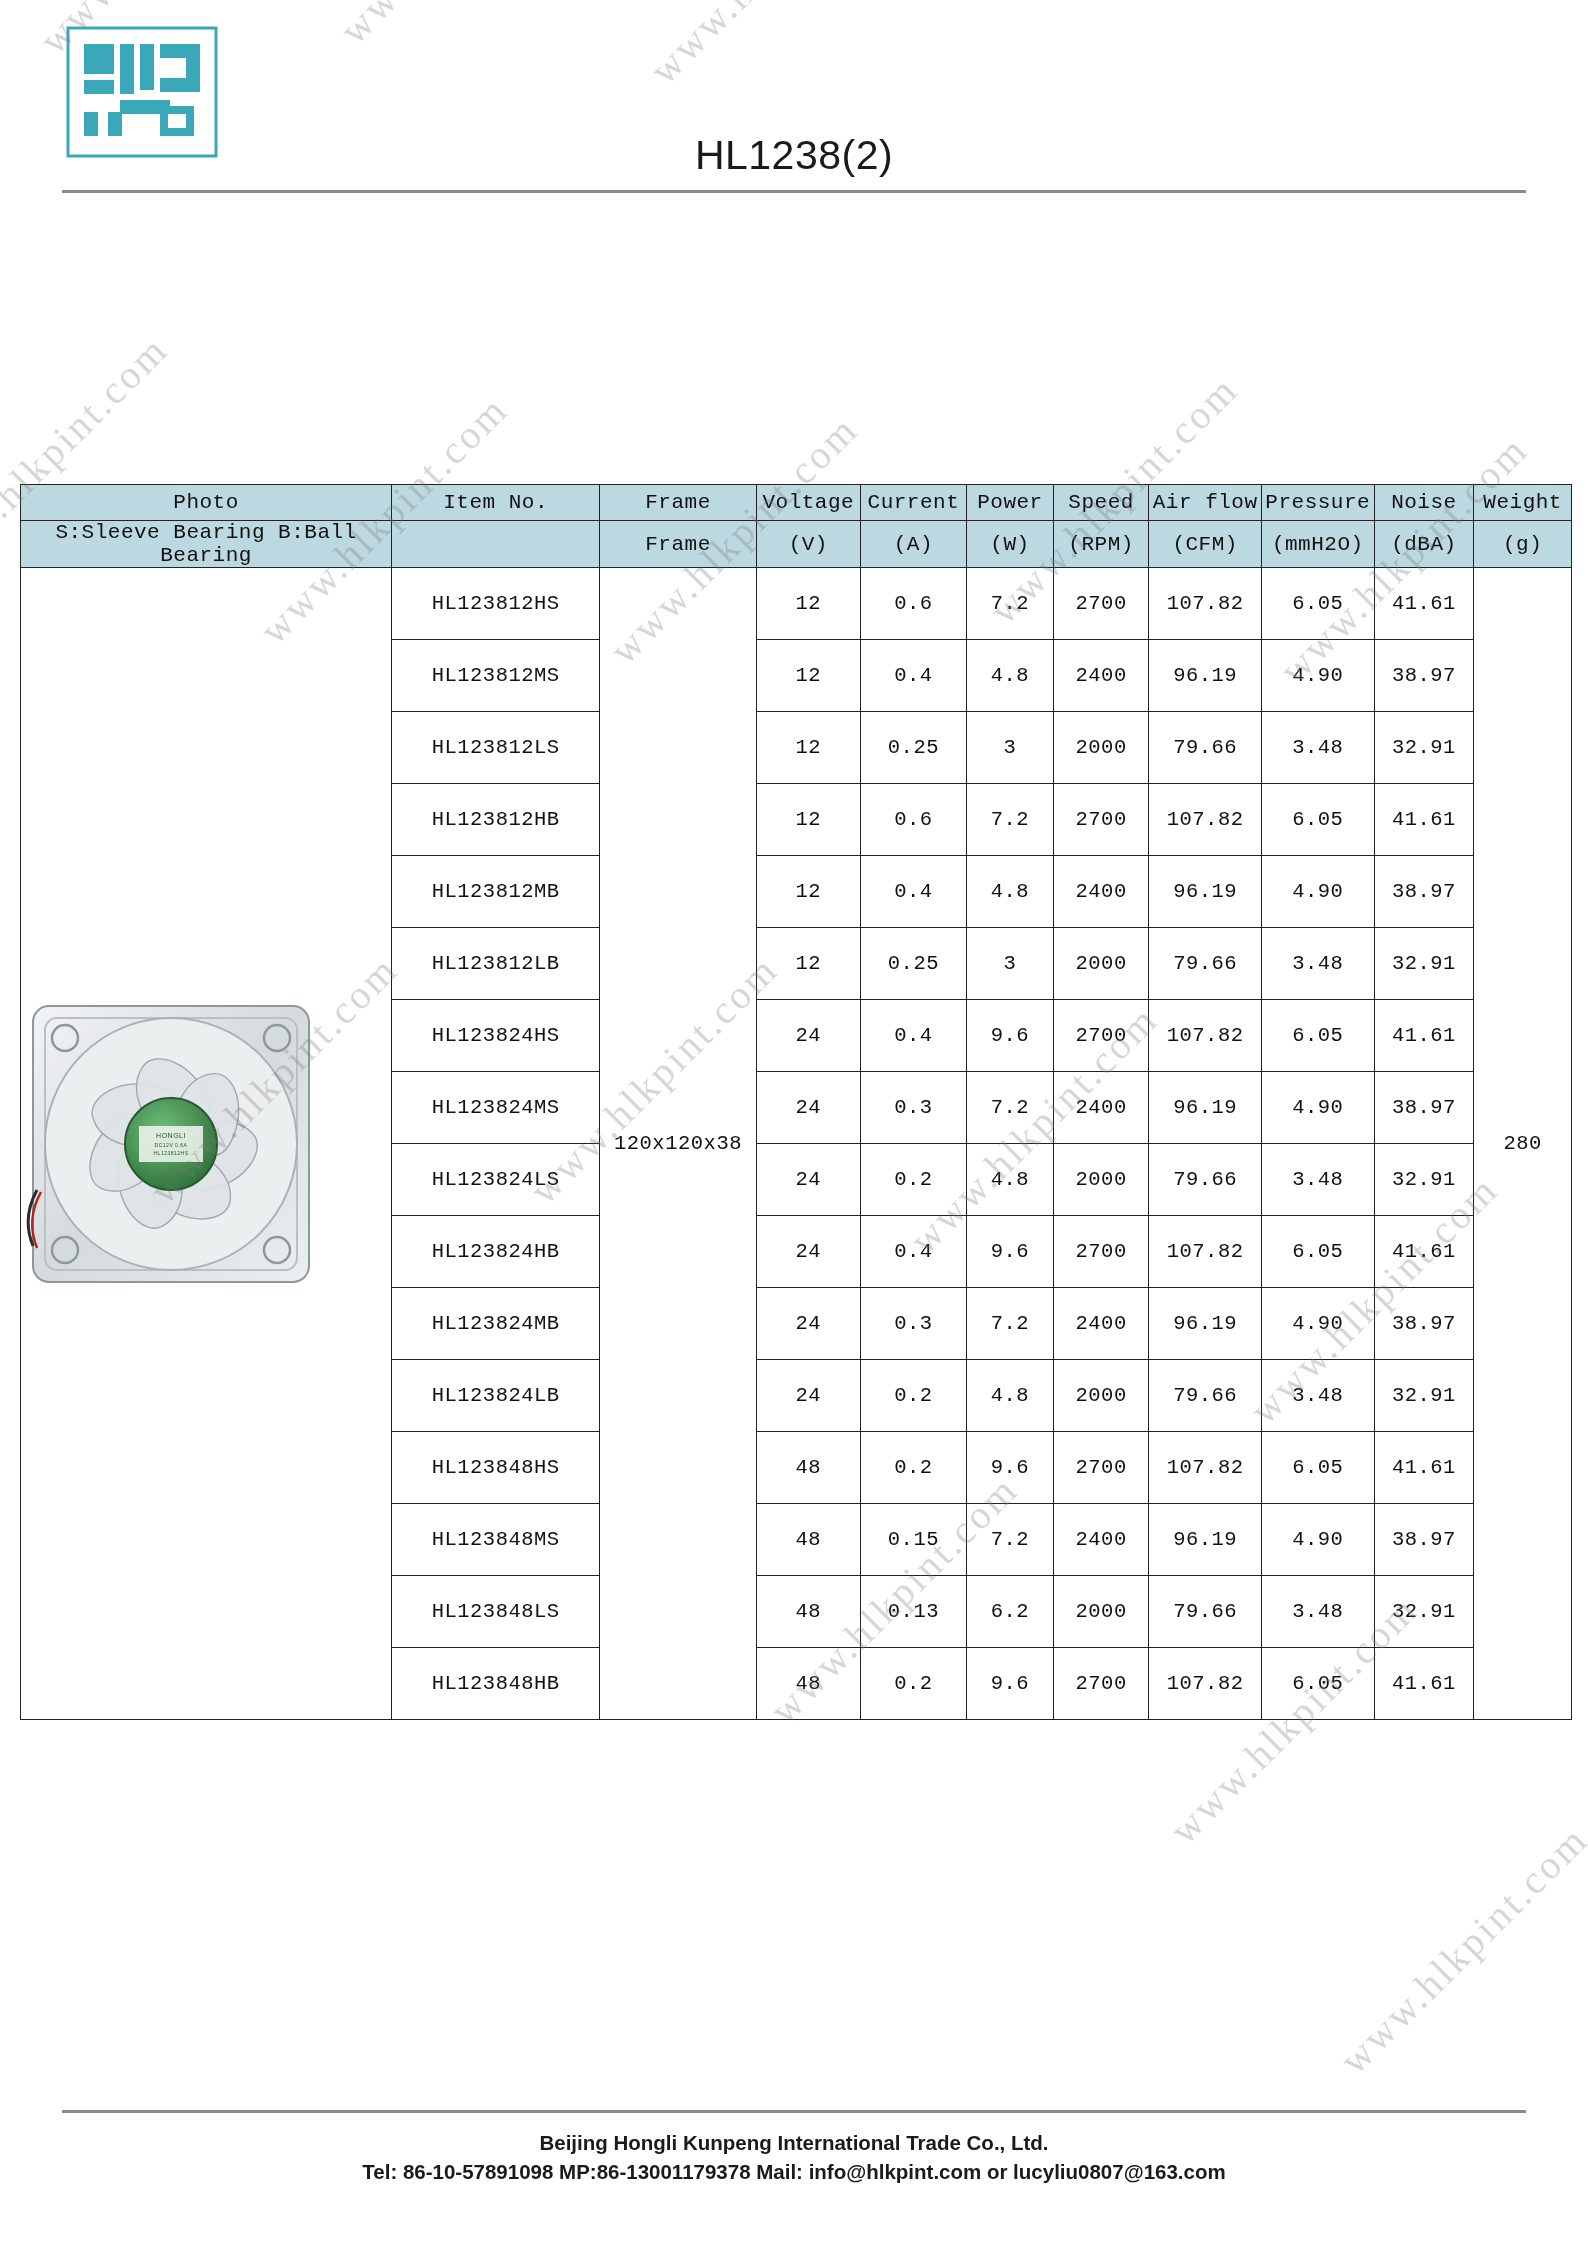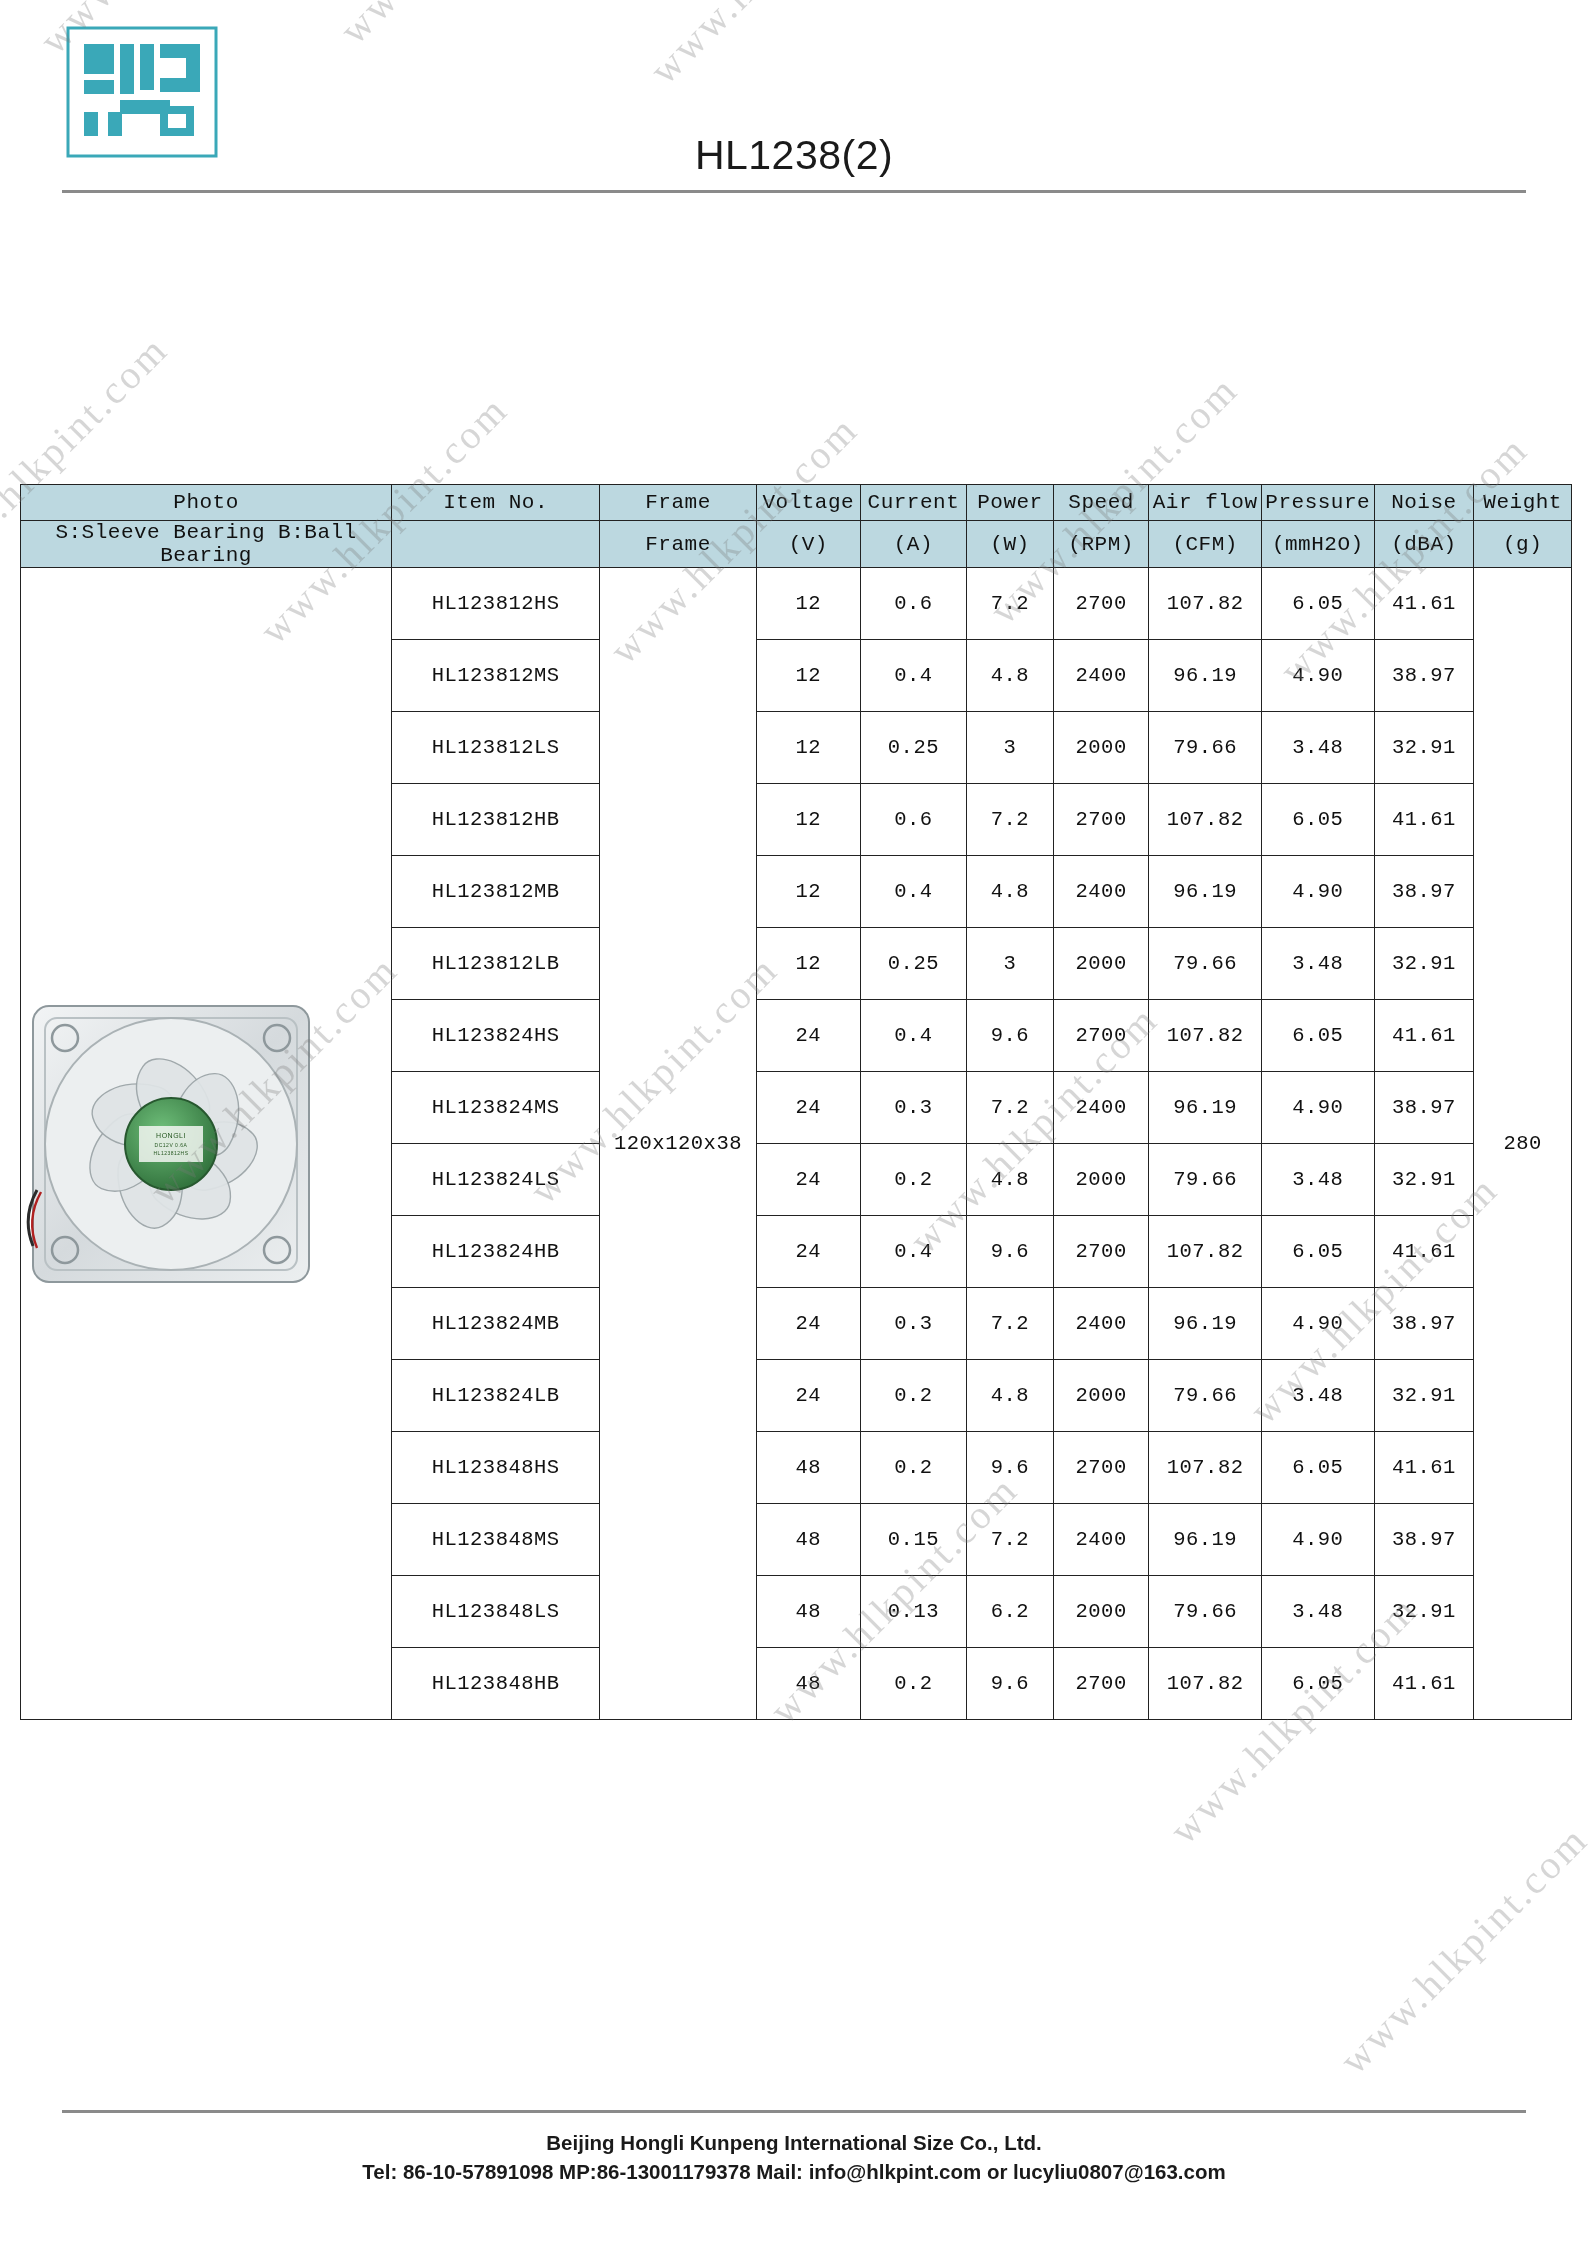--- a/index.html
+++ b/index.html
@@ -424,21 +424,21 @@
             <td class="col-air">107.82</td>
             <td class="col-pres">6.05</td>
             <td class="col-noise">41.61</td>
           </tr>
         </tbody>
     </table>
   </div>
 
   <div class="footer-rule"></div>
   <div class="footer">
-    <div>Beijing Hongli Kunpeng International Size Co., Ltd.</div>
+    <div>Beijing Hongli Kunpeng International Trade Co., Ltd.</div>
     <div>Tel: 86-10-57891098  MP:86-13001179378  Mail: info@hlkpint.com or lucyliu0807@163.com</div>
   </div>
 
   <div class="wm-layer" id="wm-layer">
       <div class="wm" style="left: 30px; top: 30px; font-size: 40px;">www.hlkpint.com</div>
       <div class="wm" style="left: 330px; top: 20px; font-size: 40px;">www.hlkpint.com</div>
       <div class="wm" style="left: 640px; top: 60px; font-size: 40px;">www.hlkpint.com</div>
       <div class="wm" style="left: -90px; top: 560px; font-size: 40px;">www.hlkpint.com</div>
       <div class="wm" style="left: 250px; top: 620px; font-size: 40px;">www.hlkpint.com</div>
       <div class="wm" style="left: 600px; top: 640px; font-size: 40px;">www.hlkpint.com</div>

